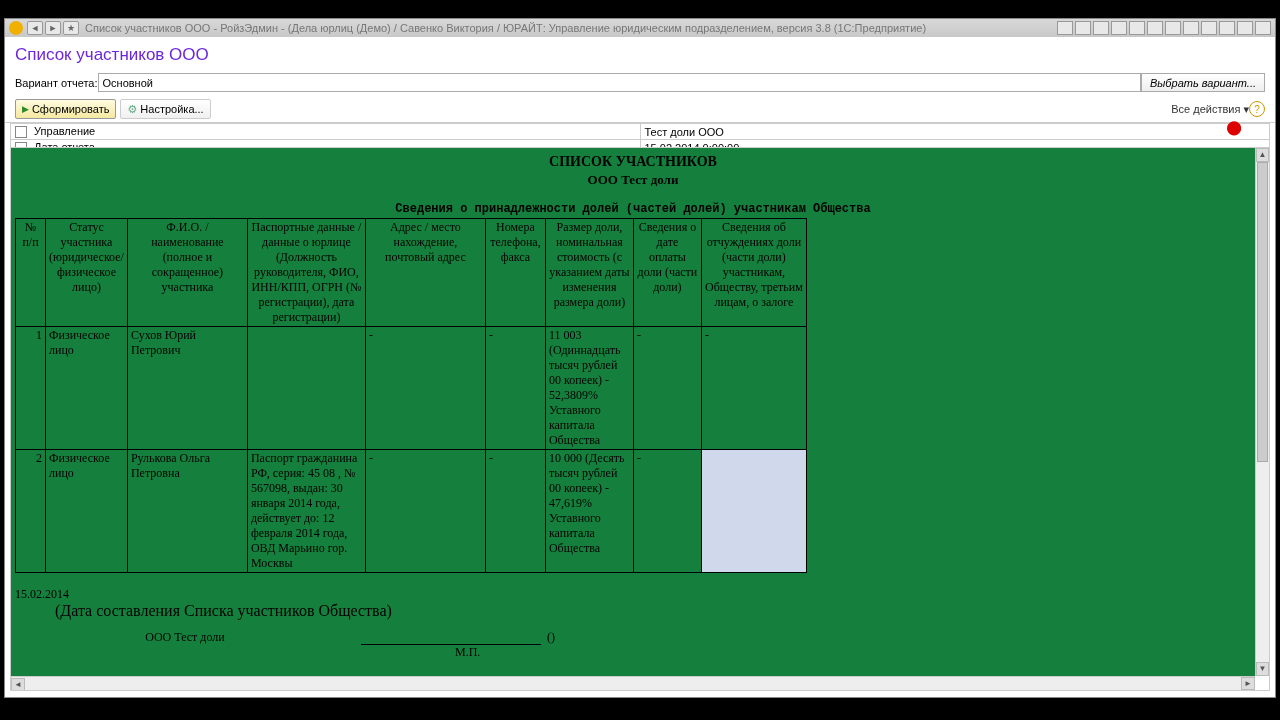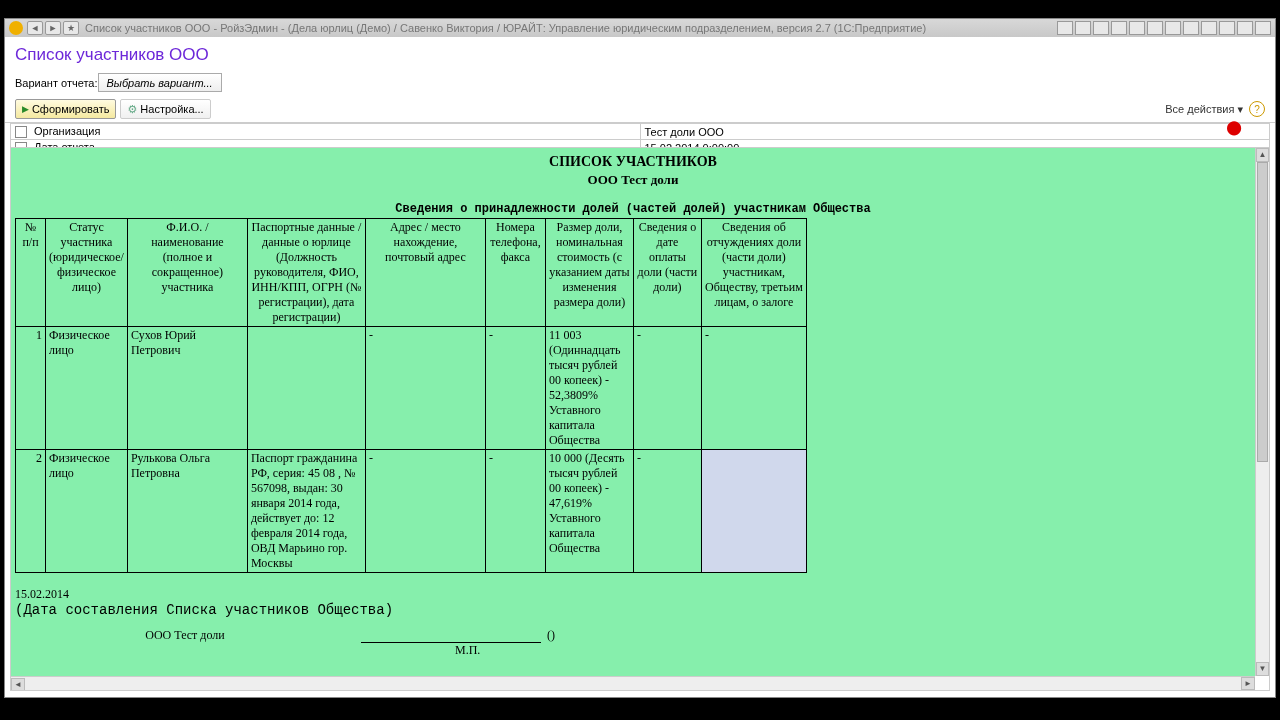--- a/index.html
+++ b/index.html
@@ -15,29 +15,29 @@
 .page-title { color: #6d28d9; font-size: 17px; padding: 8px 10px 6px; }
 .variant-row { display: flex; align-items: center; padding: 2px 10px 4px; }
 .variant-row label { font-size: 11px; }
 .variant-input { flex: 1; height: 19px; border: 1px solid #aaa; padding: 0 4px; font-size: 11px; background: #fff; }
 .variant-btn { height: 19px; border: 1px solid #aaa; background: linear-gradient(#fff,#eee); padding: 0 8px; font-size: 11px; cursor: pointer; font-style: italic; }
 .toolbar-row { display: flex; align-items: center; padding: 3px 10px; border-bottom: 1px solid #ccc; gap: 4px; }
 .btn-form { height: 20px; border: 1px solid #999; background: linear-gradient(#fffbe0,#f5e9a0); display: flex; align-items: center; padding: 0 6px; font-size: 11px; cursor: pointer; border-radius: 2px; }
 .btn-form .play { color: #2a8a2a; margin-right: 3px; font-size: 9px; }
 .btn-settings { height: 20px; border: 1px solid #ccc; background: linear-gradient(#fff,#f0f0f0); padding: 0 6px; font-size: 11px; display: flex; align-items: center; cursor: pointer; border-radius: 2px; }
 .btn-settings .gear { margin-right: 3px; color: #6a8; }
-.toolbar-right { margin-left: auto; display: flex; align-items: center; gap: 6px; }
+.toolbar-right { margin-left: auto; display: flex; align-items: center; }
 .all-actions { font-size: 11px; color: #333; cursor: pointer; }
 .help-icon { width: 16px; height: 16px; border: 1px solid #c90; border-radius: 8px; display: inline-flex; align-items: center; justify-content: center; color: #c90; font-size: 10px; cursor: pointer; }
 .params-table { width: calc(100% - 10px); margin: 0 5px; border-collapse: collapse; font-size: 11px; }
 .params-table td { border: 1px solid #ccc; padding: 1px 4px; height: 15px; }
 .params-table .param-label { width: 50%; }
 .params-table .checkbox { display: inline-block; width: 12px; height: 12px; border: 1px solid #888; background: #fff; margin-right: 4px; vertical-align: middle; }
 .report-area { position: absolute; top: 128px; left: 5px; right: 5px; bottom: 6px; border: 1px solid #ccc; overflow: hidden; }
-.report-scroll { position: absolute; inset: 0 14px 14px 0; overflow: hidden; background: #86efac; padding: 6px 4px; }
+.report-scroll { position: absolute; inset: 0 14px 14px 0; overflow: hidden; background: #15803d; padding: 6px 4px; }
 .vscroll { position: absolute; right: 0; top: 0; bottom: 14px; width: 14px; background: #eee; border-left: 1px solid #ccc; }
 .vscroll .up, .vscroll .down { height: 14px; background: #ddd; border: 1px solid #bbb; font-size: 8px; text-align: center; line-height: 12px; color: #555; }
 .vscroll .down { position: absolute; bottom: 0; left: 0; right: 0; }
 .vscroll .thumb { position: absolute; top: 14px; left: 1px; right: 1px; height: 300px; background: #ccc; border: 1px solid #aaa; }
 .hscroll { position: absolute; left: 0; right: 14px; bottom: 0; height: 14px; background: #eee; border-top: 1px solid #ccc; }
 .hscroll .left, .hscroll .right { width: 14px; height: 100%; background: #ddd; border: 1px solid #bbb; font-size: 8px; text-align: center; line-height: 12px; color: #555; display: inline-block; }
 .hscroll .right { float: right; }
 .report-h1 { text-align: center; font-weight: bold; font-size: 14px; font-family: 'Times New Roman', serif; }
 .report-h2 { text-align: center; font-weight: bold; font-size: 13px; font-family: 'Times New Roman', serif; margin-top: 2px; }
 .report-sub { text-align: center; font-size: 12px; font-family: 'Times New Roman', serif; margin-top: 2px; }
@@ -57,41 +57,42 @@
 <body>
 
 <div class="app-window">
   <div class="titlebar">
     <span class="tb-icon"></span>
     <div class="tb-nav">
       <span>◄</span>
       <span>►</span>
       <span>★</span>
     </div>
-    <div class="tb-title">Список участников ООО - РойзЭдмин - (Дела юрлиц (Демо) / Савенко Виктория / ЮРАЙТ: Управление юридическим подразделением, версия 2.7 (1С:Предприятие)</div>
+    <div class="tb-title">Список участников ООО - РойзЭдмин - (Дела юрлиц (Демо) / Савенко Виктория / ЮРАЙТ: Управление юридическим подразделением, версия 3.8 (1С:Предприятие)</div>
     <div class="tb-right">
       <span></span>
       <span></span>
       <span></span>
       <span></span>
       <span></span>
       <span></span>
       <span></span>
       <span></span>
       <span></span>
       <span></span>
       <span></span>
       <span></span>
     </div>
   </div>
 
   <div class="page-title">Список участников ООО</div>
 
   <div class="variant-row">
     <label>Вариант отчета:</label>
+    <input class="variant-input" value="Основной" style="">
     <button class="variant-btn">Выбрать вариант...</button>
   </div>
 
   <div class="toolbar-row">
     <div class="btn-form">
       <span class="play">▶</span>
       <span>Сформировать</span>
     </div>
     <div class="btn-settings">
       <span class="gear">⚙</span>
@@ -103,21 +104,21 @@
       </span>
       <span class="help-icon">?</span>
     </div>
   </div>
 
   <table class="params-table">
     <tbody>
         <tr>
       <td class="param-label">
         <span class="checkbox"></span>
-        <span>Организация</span>
+        <span>Управление</span>
       </td>
       <td>Тест доли ООО</td>
     </tr>
     <tr>
       <td class="param-label">
         <span class="checkbox"></span>
         <span>Дата отчета</span>
       </td>
       <td>15.02.2014 0:00:00</td>
     </tr>
@@ -162,21 +163,21 @@
           <td>-</td>
           <td>-</td>
           <td>10 000 (Десять тысяч рублей 00 копеек) - 47,619% Уставного капитала Общества</td>
           <td>-</td>
           <td class="sel-cell"></td>
         </tr>
       </tbody>
         </table>
 
       <div class="footer-date">15.02.2014</div>
-      <div style="font-family:Liberation Mono, monospace;font-size:14px;">(Дата составления Списка участников Общества)</div>
+      <div style="font-family:Liberation Serif, serif;font-size:16px;margin-left:40px;">(Дата составления Списка участников Общества)</div>
 
       <div class="sign-row">
         <div class="sign-org">ООО Тест доли</div>
         <div class="sign-line"></div>
         <div>()</div>
       </div>
       <div style="text-align:left;margin-left:440px;font-family:'Times New Roman',serif;font-size:12px;">М.П.</div>
     </div>
 
     <div class="vscroll">

